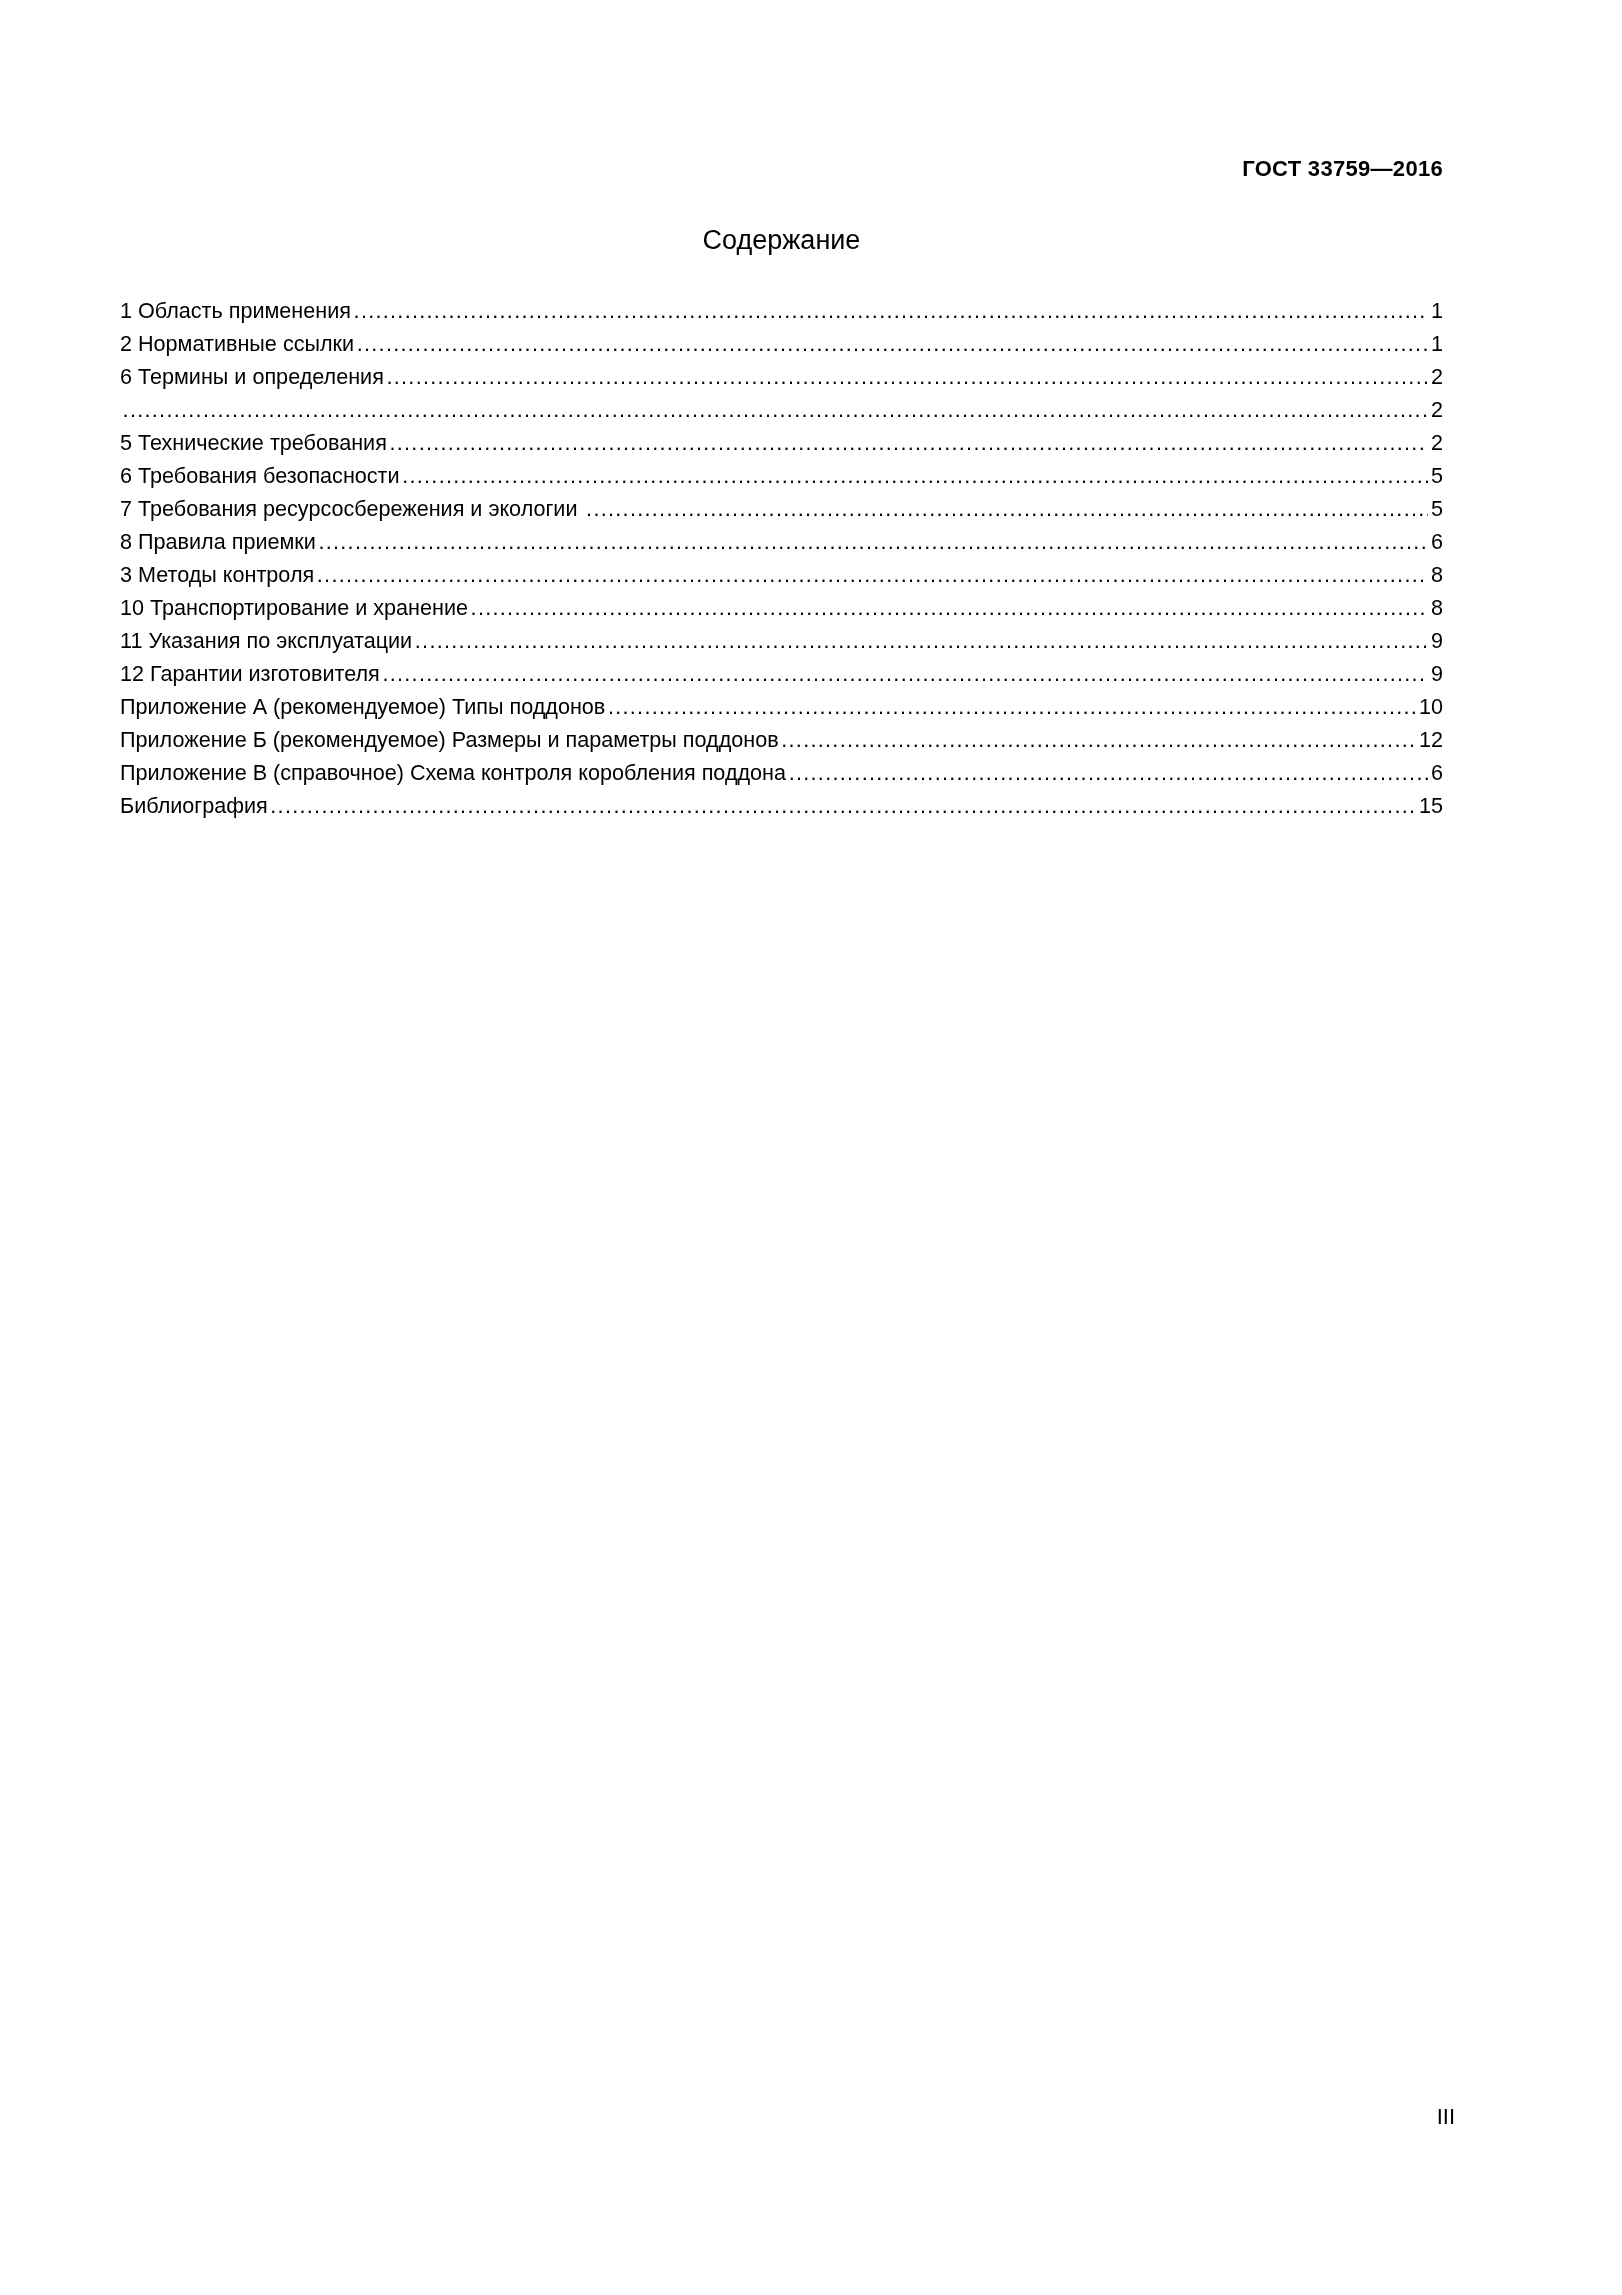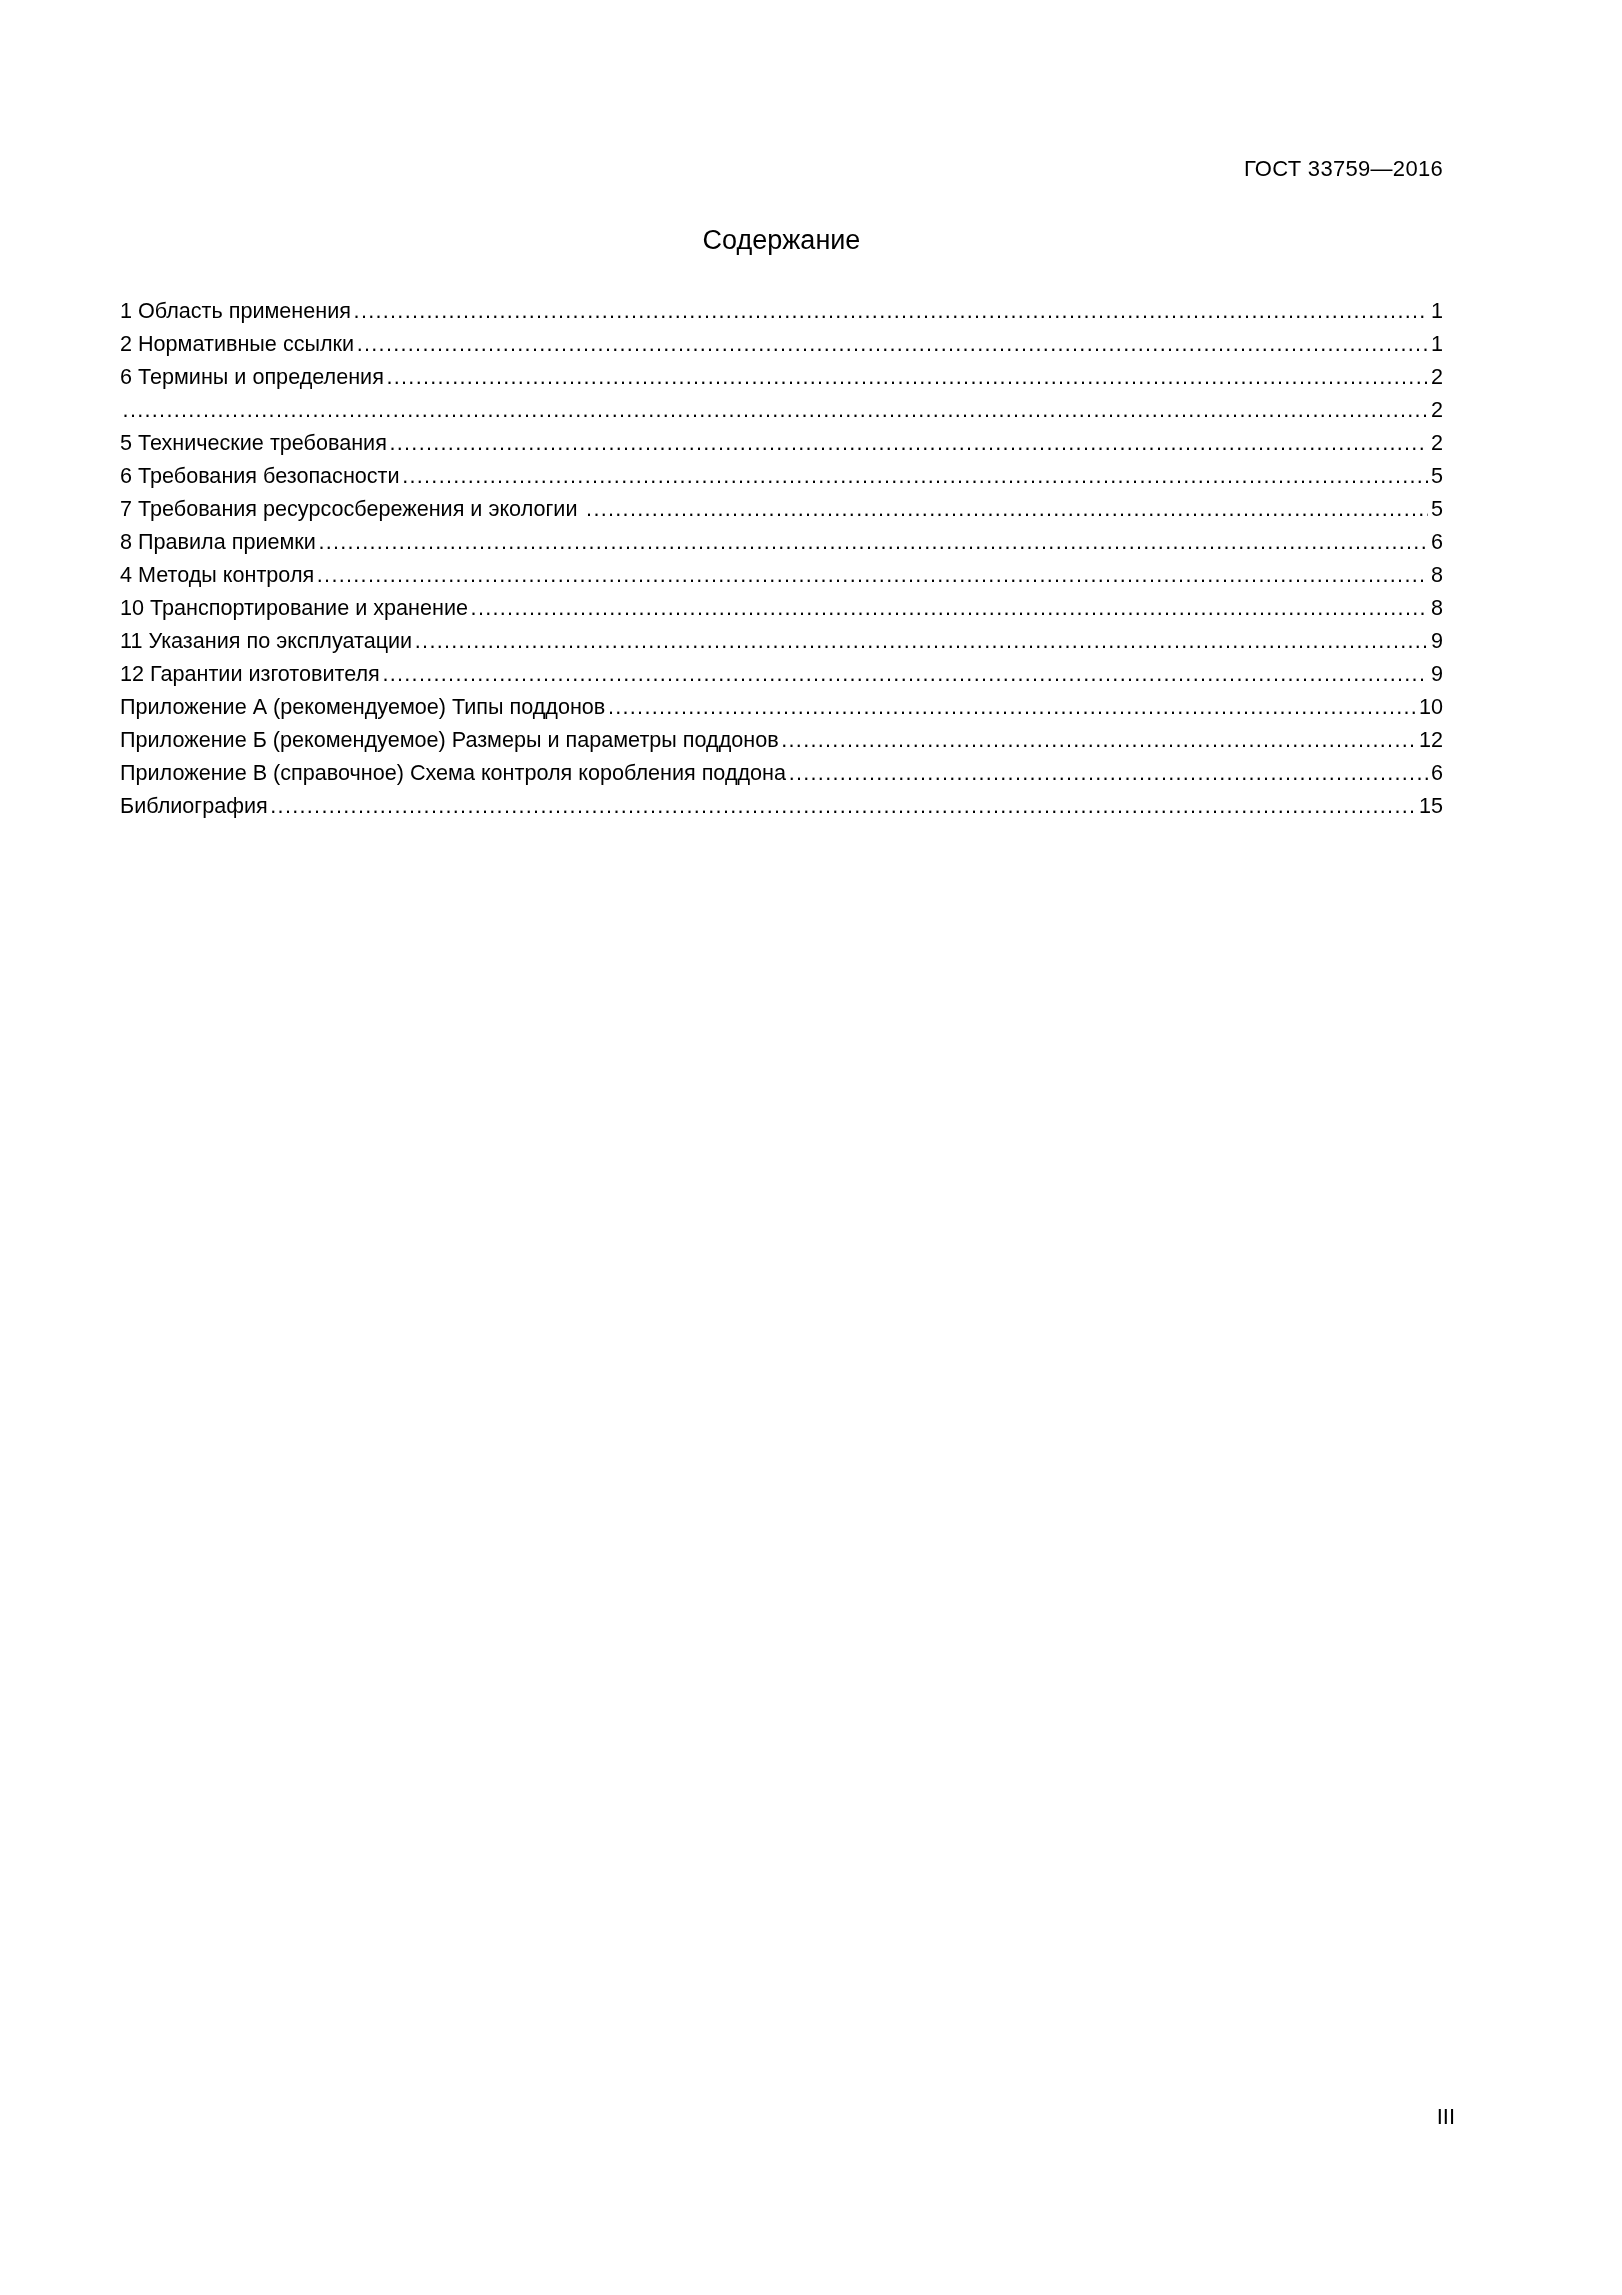--- a/index.html
+++ b/index.html
@@ -18,21 +18,21 @@
   .content {
     position: absolute;
     left: 120px;
     top: 0;
     width: 1323px;
   }
   .doc-header {
     margin-top: 156px;
     text-align: right;
     font-size: 22px;
-    font-weight: normal;
+    font-weight: bold;
     letter-spacing: 0.3px;
   }
   .doc-title {
     margin: 43px 0 0 0;
     text-align: center;
     font-size: 27px;
     font-weight: normal;
   }
   .toc {
     margin-top: 38px;
@@ -121,21 +121,21 @@
     <span class="toc-page">5</span>
   </div>
 
   <div class="toc-row">
     <span class="toc-label">8 Правила приемки</span>
     <span class="toc-leader"></span>
     <span class="toc-page">6</span>
   </div>
 
   <div class="toc-row">
-    <span class="toc-label">4 Методы контроля</span>
+    <span class="toc-label">3 Методы контроля</span>
     <span class="toc-leader"></span>
     <span class="toc-page">8</span>
   </div>
 
   <div class="toc-row">
     <span class="toc-label">10 Транспортирование и хранение</span>
     <span class="toc-leader"></span>
     <span class="toc-page">8</span>
   </div>
 

